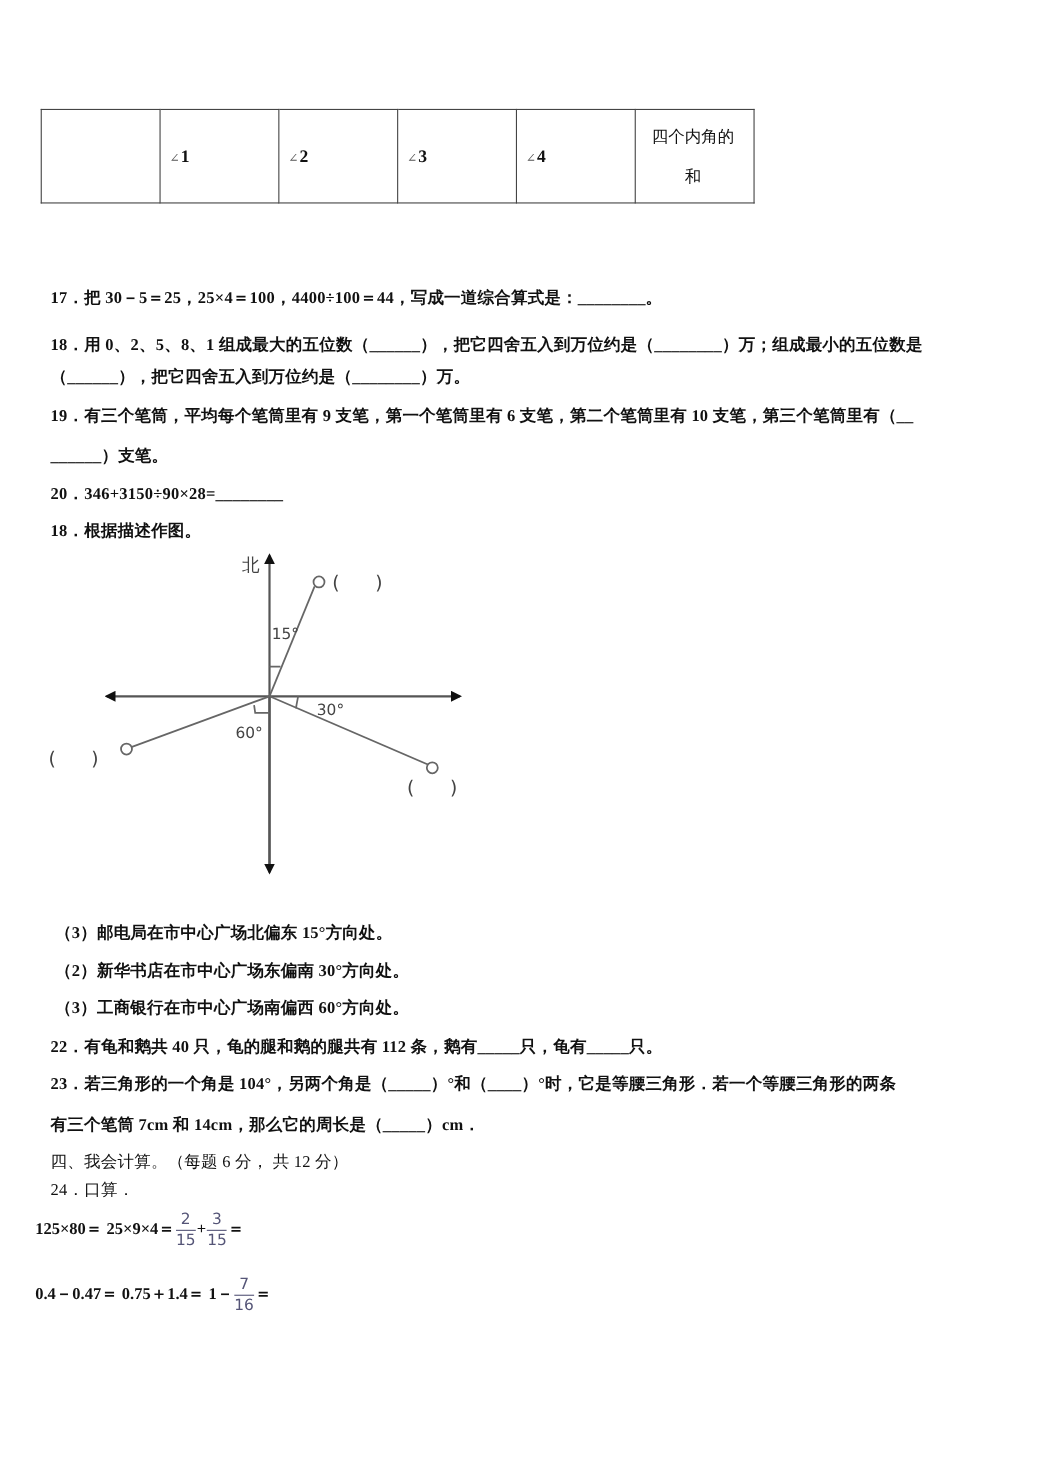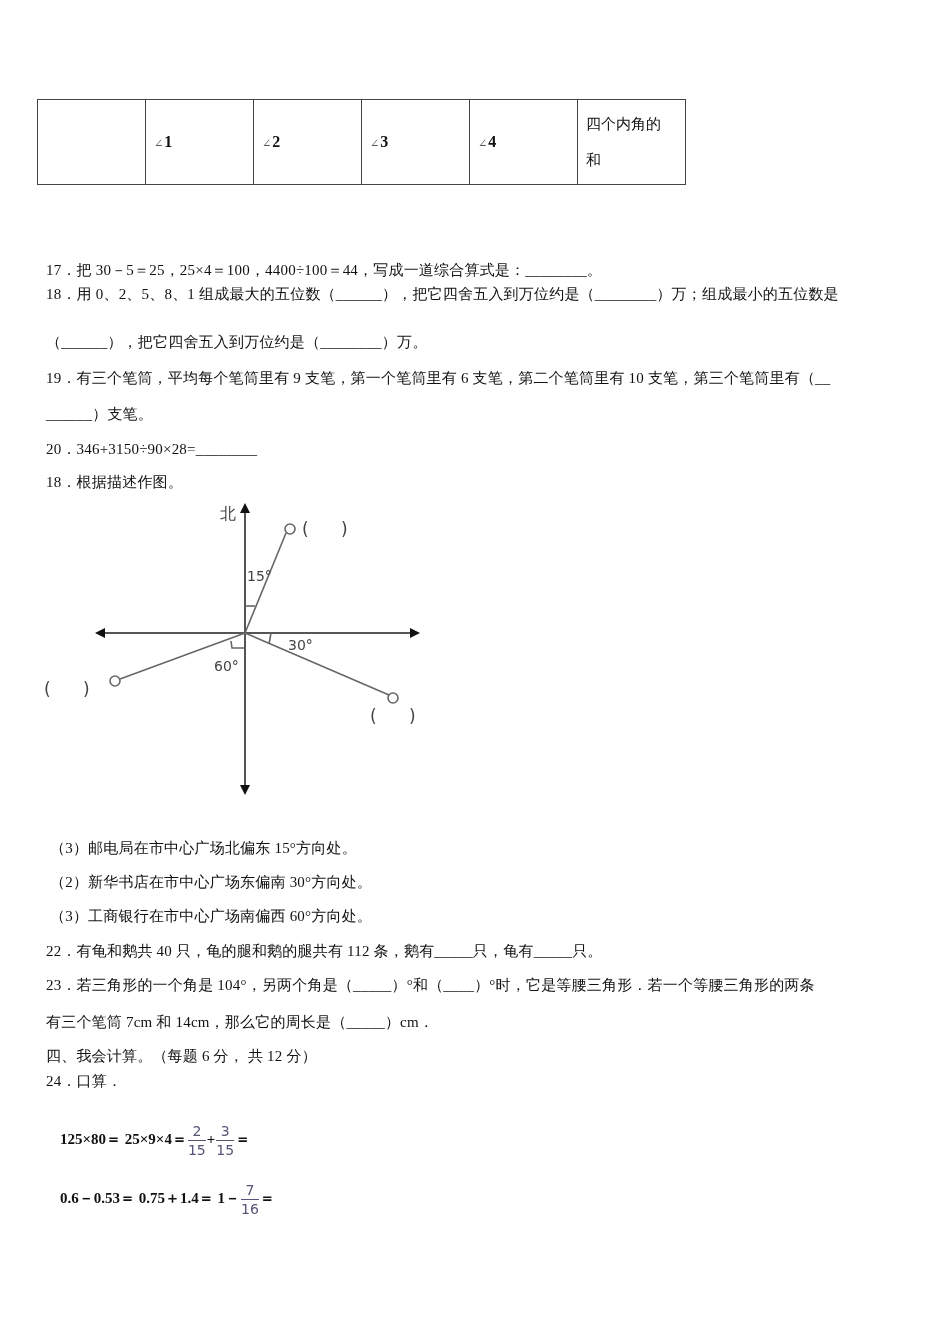--- a/index.html
+++ b/index.html
@@ -21,52 +21,52 @@
     table.angles tr.head td { height: 84px; }
     table.angles tr.row td { height: 46px; }
     .col0 { width: 91px; }
     .colx { width: 91px; }
     .angle-sym { font-size: 11px; color: #555; margin-right: 1px; }
     .angle-num { font-weight: bold; font-family: "Liberation Serif", serif; font-size: 16px; }
     .sum-label { line-height: 36px; }
     .dash { display: inline-block; border-bottom: 1.5px solid #222; height: 0; vertical-align: middle; }
     .line {
       position: absolute; left: 46px;
-      font-size: 15px; font-weight: normal; white-space: nowrap;
+      font-size: 15px; font-weight: bold; white-space: nowrap;
       font-family: "Liberation Serif", "DejaVu Serif", serif;
       letter-spacing: 0.2px;
     }
     .line.normal { font-weight: normal; }
     .sub { left: 50px; }
-    .calc { position: absolute; left: 60px; font-weight: bold; font-size: 15px; white-space: nowrap; font-family: "Liberation Serif", serif; margin-top: 22px; }
+    .calc { position: absolute; left: 32px; font-weight: bold; font-size: 15px; white-space: nowrap; font-family: "Liberation Serif", serif; }
     .frac { display: inline-block; vertical-align: middle; text-align: center; color: #555577; font-weight: normal; font-family: "DejaVu Sans", sans-serif; font-size: 14px; margin: 0 1px; }
     .frac .n { display: block; border-bottom: 1.5px solid #555577; padding: 0 2px; line-height: 18px; }
     .frac .d { display: block; line-height: 18px; }
     svg.diagram { position: absolute; left: 40px; top: 495px; }
   </style>
 </head>
 <body>
 
 <table class="angles">
   <tbody>
       <tr class="head">
     <td class="col0"></td>
     <td class="colx"><span class="angle-sym">∠</span><span class="angle-num">1</span></td>
     <td class="colx"><span class="angle-sym">∠</span><span class="angle-num">2</span></td>
     <td class="colx"><span class="angle-sym">∠</span><span class="angle-num">3</span></td>
     <td class="colx"><span class="angle-sym">∠</span><span class="angle-num">4</span></td>
     <td class="colx">
-          <div class="sum-label" style="width:88px;">四个内角的和</div>
+          <div class="sum-label" style="width:88px;text-align:center;">四个内角的和</div>
         </td>
   </tr>
 </tbody>
   </table>
 
 <div class="line" style="top:261px;">17．把 30－5＝25，25×4＝100，4400÷100＝44，写成一道综合算式是：________。</div>
-<div class="line" style="top:285px;">18．用 0、2、5、8、1 组成最大的五位数（______），把它四舍五入到万位约是（________）万；组成最小的五位数是</div>
+<div class="line" style="top:304px;">18．用 0、2、5、8、1 组成最大的五位数（______），把它四舍五入到万位约是（________）万；组成最小的五位数是</div>
 <div class="line" style="top:333px;">（______），把它四舍五入到万位约是（________）万。</div>
 <div class="line" style="top:369px;">19．有三个笔筒，平均每个笔筒里有 9 支笔，第一个笔筒里有 6 支笔，第二个笔筒里有 10 支笔，第三个笔筒里有（__</div>
 <div class="line" style="top:405px;">______）支笔。</div>
 <div class="line" style="top:440px;">20．346+3150÷90×28=________</div>
 <div class="line" style="top:473px;">18．根据描述作图。</div>
 
 <svg class="diagram" width="400" height="310" viewBox="0 0 400 310">
   <defs>
     <marker id="arr" markerWidth="10" markerHeight="10" refX="8" refY="5" orient="auto" markerUnits="userSpaceOnUse">
       <path d="M0,0 L10,5 L0,10 z" fill="#111"></path>
@@ -114,16 +114,16 @@
 <div class="line" style="top:1013px;">有三个笔筒 7cm 和 14cm，那么它的周长是（_____）cm．</div>
 <div class="line normal" style="top:1047px;">四、我会计算。（每题  6  分，  共 12 分）</div>
 <div class="line normal" style="top:1072px;">24．口算．</div>
 
 <div class="calc" style="top:1100px;">
   <span>125×80＝</span>
   <span>25×9×4＝</span><span class="frac"><span class="n">2</span><span class="d">15</span></span><span>+</span><span class="frac"><span class="n">3</span><span class="d">15</span></span><span>＝</span>
 </div>
 
 <div class="calc" style="top:1159px;">
-  <span>0.6－0.53＝</span>
+  <span>0.4－0.47＝</span>
   <span>0.75＋1.4＝</span>
   <span>1－</span><span class="frac"><span class="n">7</span><span class="d">16</span></span><span>＝</span>
 </div>
 
 </body></html>

